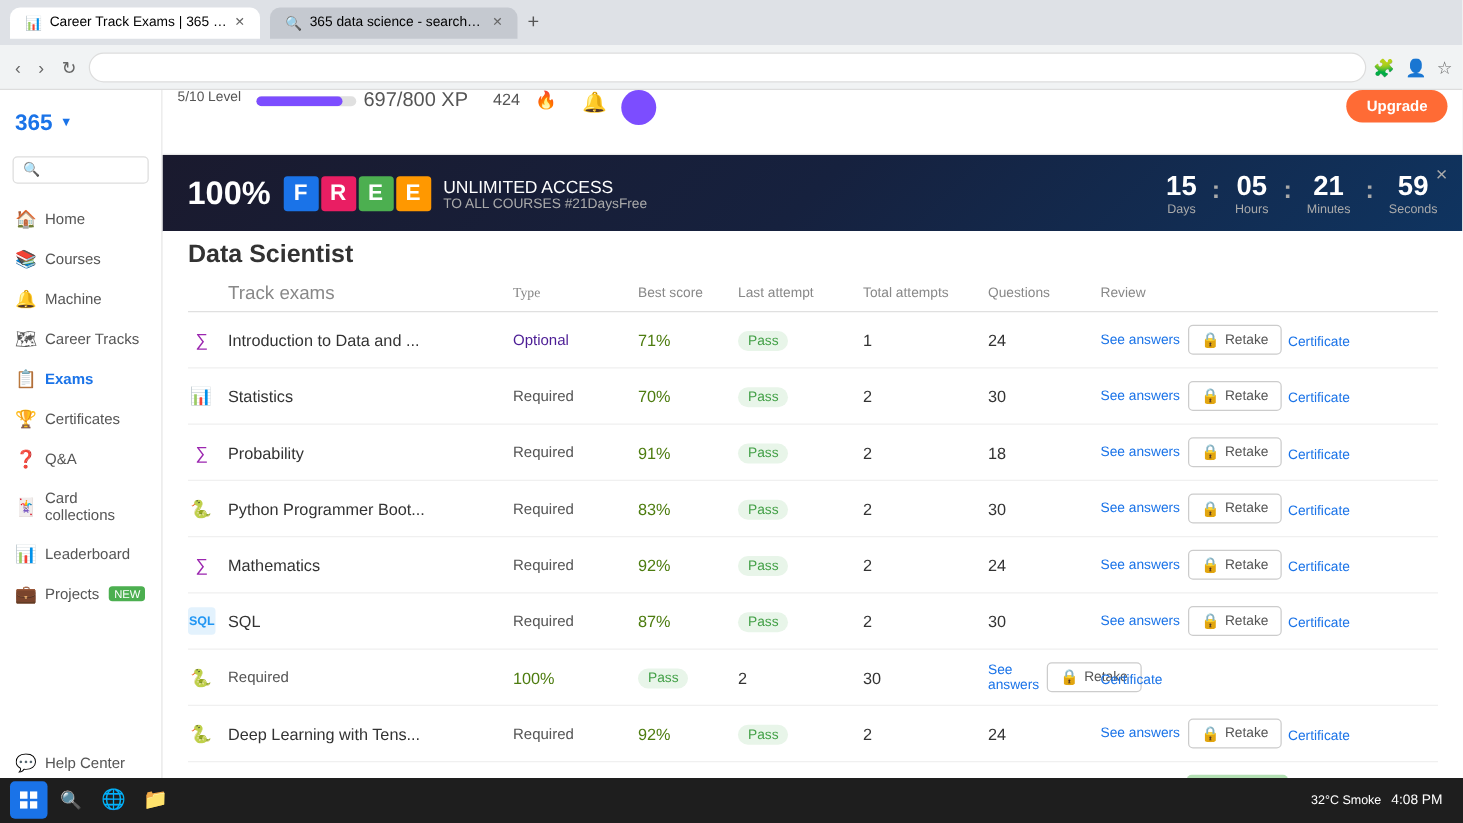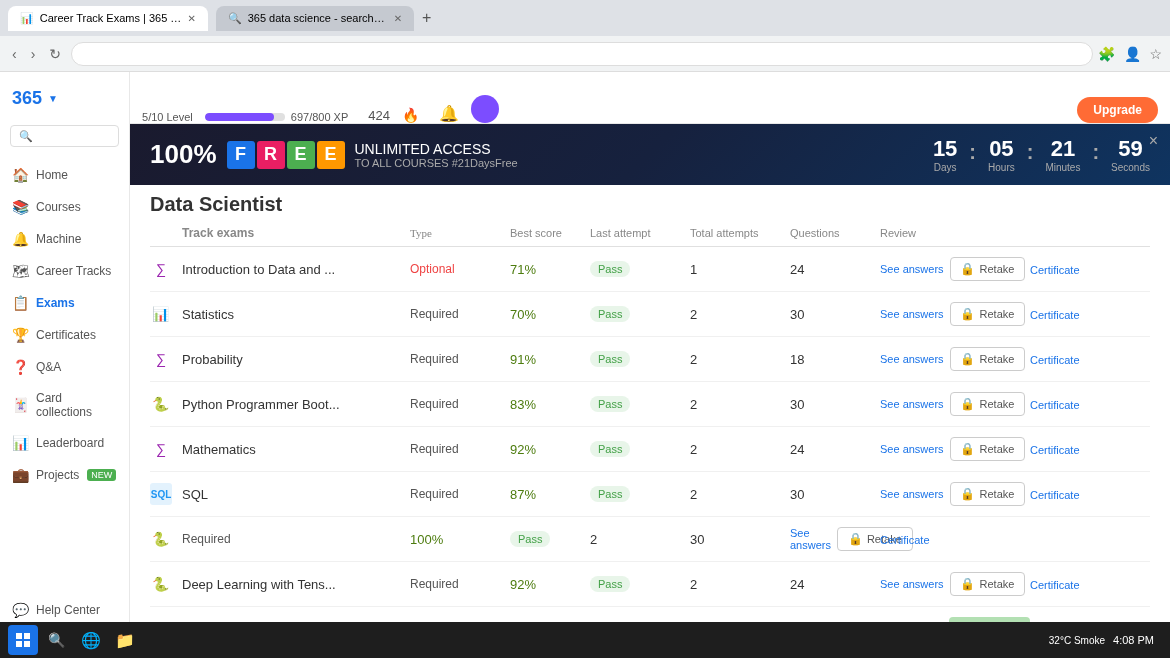--- a/index.html
+++ b/index.html
@@ -24,26 +24,26 @@
     .logo-area { padding: 8px 12px 16px; display: flex; align-items: center; gap: 6px; }
     .logo { font-size: 18px; font-weight: 900; color: #1a73e8; }
     .sidebar-search { margin: 0 10px 12px; }
     .sidebar-search input { width: 100%; border: 1px solid #ddd; border-radius: 4px; padding: 4px 8px; font-size: 11px; }
     .sidebar-item { padding: 8px 12px; font-size: 12px; color: #555; cursor: pointer; display: flex; align-items: center; gap: 8px; border-radius: 0; }
     .sidebar-item.active { color: #1a73e8; font-weight: 600; }
     .sidebar-item .icon { font-size: 14px; width: 16px; }
     .sidebar-new-badge { background: #4caf50; color: #fff; font-size: 9px; padding: 1px 4px; border-radius: 3px; }
 
     
-    .top-header { background: #fff; border-bottom: 1px solid #e8e8e8; height: 52px; display: flex; align-items: flex-end; padding: 0 12px; gap: 12px; }
+    .top-header { background: #fff; border-bottom: 1px solid #e8e8e8; height: 52px; display: flex; align-items: flex-start; padding: 0 12px; gap: 12px; }
     .level-badge { font-size: 11px; color: #555; }
     .xp-bar-container { display: flex; align-items: center; gap: 6px; }
     .xp-bar { width: 80px; height: 8px; background: #e0e0e0; border-radius: 4px; overflow: hidden; }
     .xp-fill { height: 100%; background: #7c4dff; border-radius: 4px; }
-    .xp-text { font-size: 11px; color: #555; }
+    .xp-text { font-size: 16px; color: #555; }
     .upgrade-btn { background: #ff6b35; color: #fff; border: none; border-radius: 16px; padding: 6px 16px; font-size: 12px; font-weight: 600; cursor: pointer; margin-left: auto; }
     .bell-icon { font-size: 16px; cursor: pointer; color: #555; }
     .user-avatar { width: 28px; height: 28px; border-radius: 50%; background: #7c4dff; display: flex; align-items: center; justify-content: center; color: #fff; font-size: 11px; }
 
     
     .promo-banner { background: linear-gradient(135deg, #1a1a2e 0%, #16213e 50%, #0f3460 100%); color: #fff; padding: 12px 20px; display: flex; align-items: center; justify-content: space-between; position: relative; }
     .promo-text { display: flex; align-items: center; gap: 10px; }
     .free-badge { display: flex; gap: 2px; }
     .free-letter { background: #1a73e8; color: #fff; font-size: 18px; font-weight: 900; width: 28px; height: 28px; display: flex; align-items: center; justify-content: center; border-radius: 3px; }
     .free-letter.r { background: #e91e63; }
@@ -243,34 +243,34 @@
 
     <div class="main-content">
       <div class="page-header">
         <h2 class="page-title">Data Scientist</h2>
       </div>
 
       <div class="table-container">
 
         <div class="table-header-row">
           <div></div>
-          <div style="font-size:12px;color:#888;font-weight:bold;">Track exams</div>
+          <div style="font-size:15px;color:#888;">Track exams</div>
           <div style="font-size:11px;color:#888;font-family:Liberation Serif, serif;">Type</div>
           <div style="font-size:11px;color:#888;">Best score</div>
           <div style="font-size:11px;color:#888;">Last attempt</div>
           <div style="font-size:11px;color:#888;">Total attempts</div>
           <div style="font-size:11px;color:#888;">Questions</div>
           <div style="font-size:11px;color:#888;">Review</div>
           <div></div>
         </div>
 
         <div class="data-row">
           <div class="row-icon" style="font-size:14px;color:#9c27b0;">∑</div>
           <div class="row-name">Introduction to Data and ...</div>
-          <div class="type-badge" style="font-size:12px;color:#ef4444;">Optional</div>
+          <div class="type-badge" style="font-size:12px;color:#4c1d95;">Optional</div>
           <div class="score">71%</div>
           <div><span class="pass-badge">Pass</span></div>
           <div class="attempts">1</div>
           <div class="questions">24</div>
           <div class="review-col">
             <a class="see-answers">See answers</a>
             <button class="retake-btn">
               <span class="lock-icon">🔒</span>
               <span>Retake</span>
             </button>

